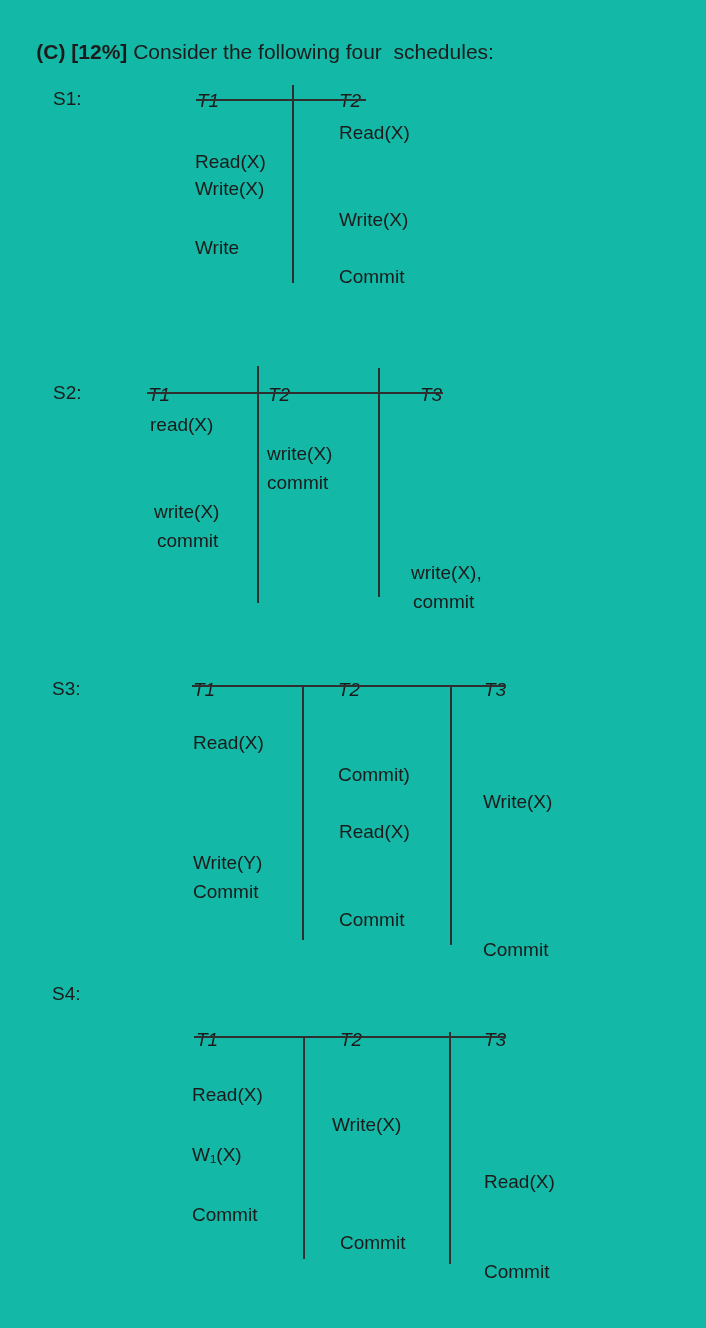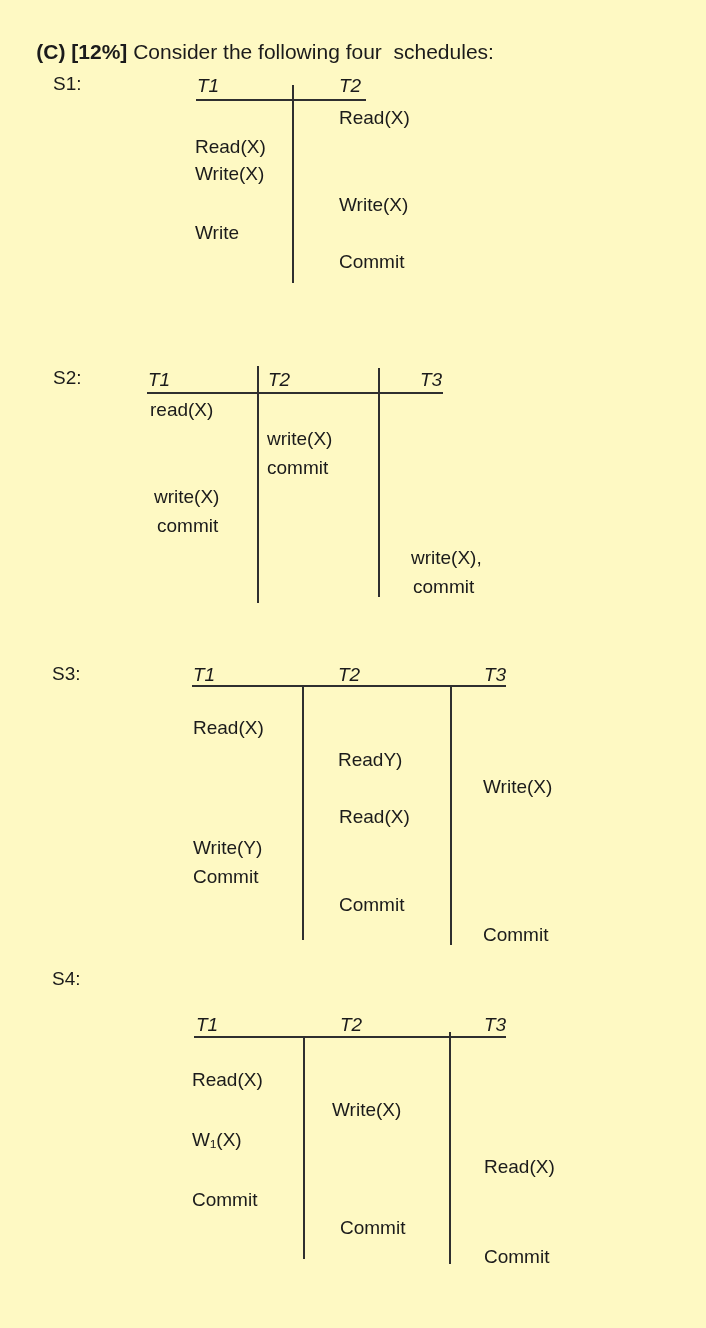--- a/index.html
+++ b/index.html
@@ -1,37 +1,38 @@
 <!DOCTYPE html>
 <html><head>
 <meta charset="utf-8">
 <style>
   html, body { margin: 0; padding: 0; background: #fff; }
   .page {
     position: relative;
     width: 706px;
     height: 1328px;
-    background: #fef9c3;
+    background: #14b8a6;
     font-family: "Liberation Sans", "DejaVu Sans", sans-serif;
     color: #1b1b1b;
     overflow: hidden;
   }
   .title {
     position: absolute;
     left: 13px;
     top: 16px;
     font-size: 21px;
     white-space: pre;
   }
   .title .b { font-weight: bold; }
   .sched-label, .t-header, .op {
     position: absolute;
     font-size: 19px;
     line-height: 1.15;
     white-space: pre;
+    margin-top: 15px;
   }
   .t-header { font-style: italic; }
   .hline { position: absolute; height: 2px; background: #2f2f2f; }
   .vline { position: absolute; width: 2px; background: #2f2f2f; }
 </style>
 </head>
 <body>
 
 <div class="page">
   <div class="title">
@@ -64,21 +65,21 @@
       <div class="op" style="left: 411px; top: 547px;">write(X),</div>
       <div class="op" style="left: 413px; top: 576px;">commit</div>
       <div class="sched-label" style="left: 52px; top: 663px;">S3:</div>
       <div class="t-header" style="left: 193px; top: 664px;">T1</div>
       <div class="t-header" style="left: 338px; top: 664px;">T2</div>
       <div class="t-header" style="left: 484px; top: 664px;">T3</div>
       <div class="hline" style="left: 192px; top: 685px; width: 314px; background: rgb(47, 47, 47);"></div>
       <div class="vline" style="left: 302px; top: 686px; height: 254px; background: rgb(47, 47, 47);"></div>
       <div class="vline" style="left: 450px; top: 685px; height: 260px; background: rgb(47, 47, 47);"></div>
       <div class="op" style="left: 193px; top: 717px;">Read(X)</div>
-      <div class="op" style="left: 338px; top: 749px;">ReadY)</div>
+      <div class="op" style="left: 338px; top: 749px;">Commit)</div>
       <div class="op" style="left: 483px; top: 776px;">Write(X)</div>
       <div class="op" style="left: 339px; top: 806px;">Read(X)</div>
       <div class="op" style="left: 193px; top: 837px;">Write(Y)</div>
       <div class="op" style="left: 193px; top: 866px;">Commit</div>
       <div class="op" style="left: 339px; top: 894px;">Commit</div>
       <div class="op" style="left: 483px; top: 924px;">Commit</div>
       <div class="sched-label" style="left: 52px; top: 968px;">S4:</div>
       <div class="t-header" style="left: 196px; top: 1014px;">T1</div>
       <div class="t-header" style="left: 340px; top: 1014px;">T2</div>
       <div class="t-header" style="left: 484px; top: 1014px;">T3</div>

